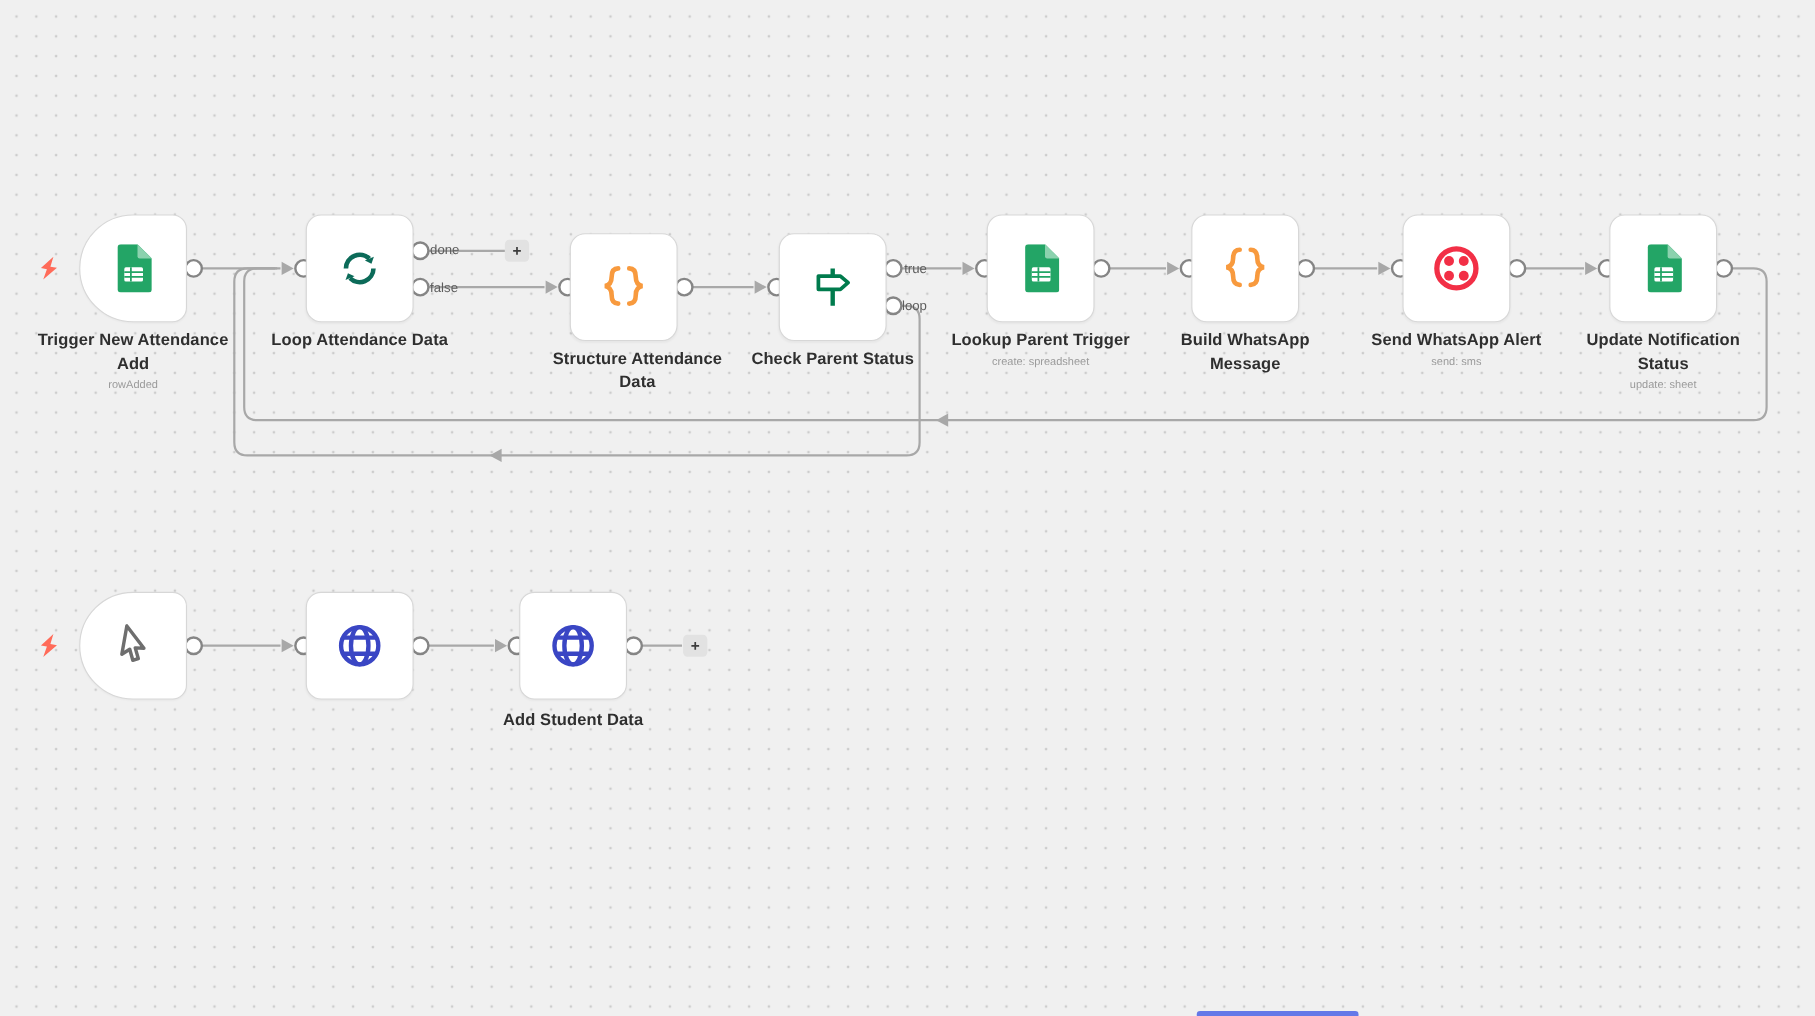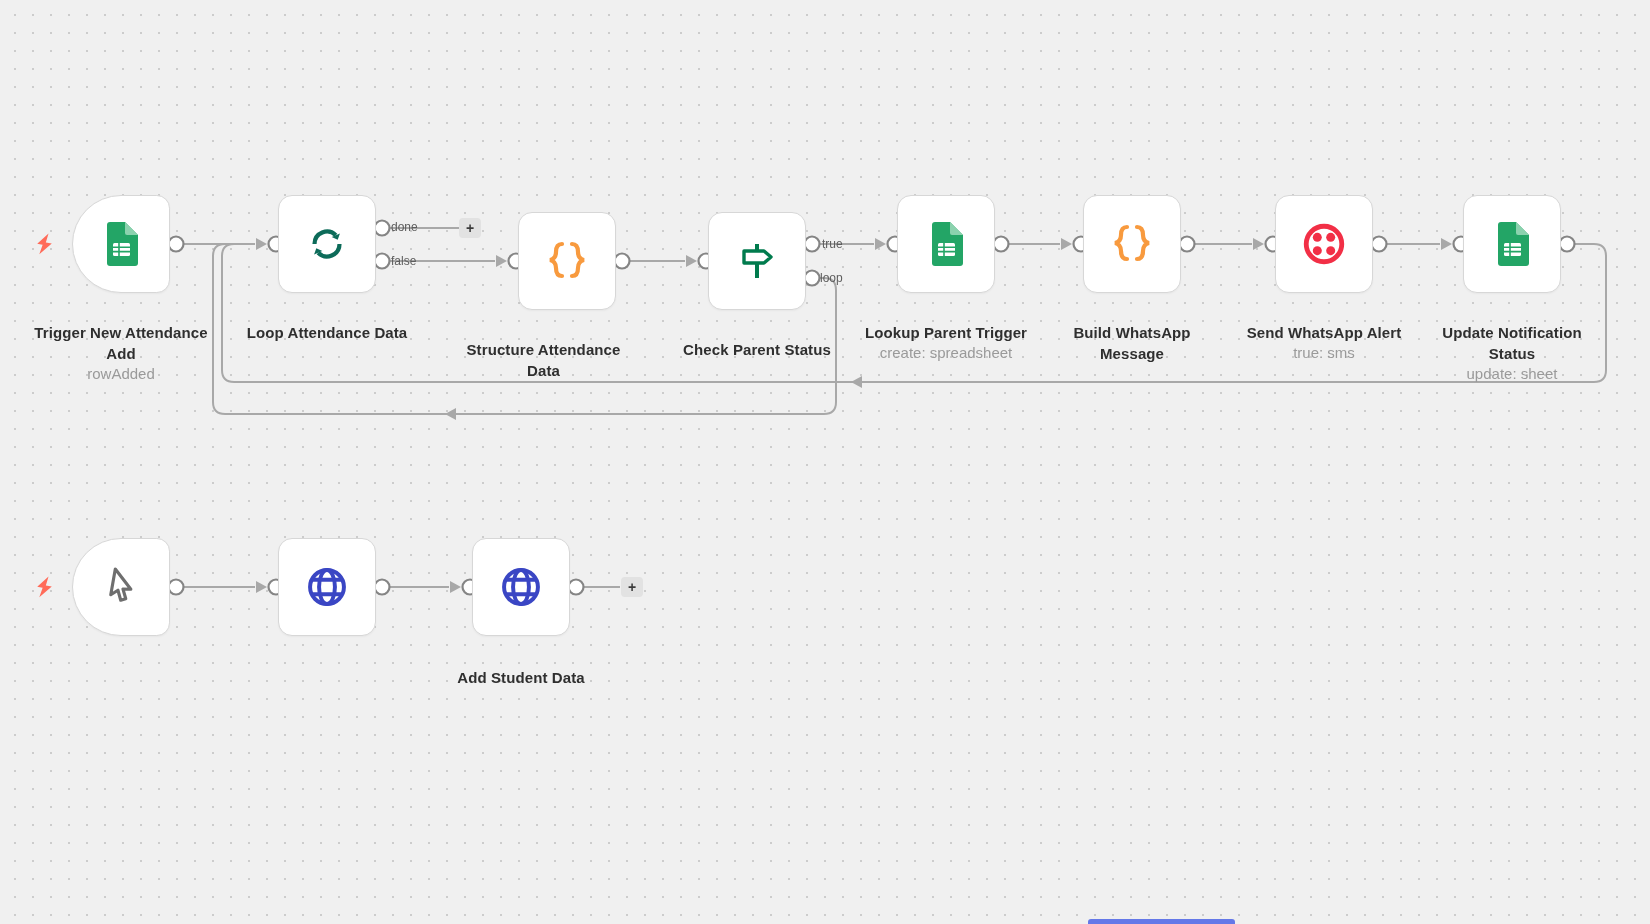--- a/index.html
+++ b/index.html
@@ -21,24 +21,23 @@
     background:#ffffff;border:1.5px solid #d7d7d7;border-radius:14px;
     display:flex;align-items:center;justify-content:center;
     box-shadow:0 1px 2px rgba(0,0,0,0.04);
     box-sizing:border-box;
   }
   .node.trigger{border-radius:52px 14px 14px 52px;}
   .nlabel{
     position:absolute;z-index:3;text-align:center;
     font-size:15px;font-weight:600;color:#2f2f2f;line-height:21px;
     letter-spacing:0.1px;
-    margin-top:23px;
   }
   .nlabel .sub{
-    font-size:15px;font-weight:400;color:#9a9a9a;line-height:20px;letter-spacing:0;
+    font-size:10px;font-weight:400;color:#9a9a9a;line-height:20px;letter-spacing:0;
   }
   .portlabel{
     position:absolute;z-index:3;font-size:12px;color:#5d5d5d;line-height:15px;text-align:right;
   }
   .plus{
     position:absolute;z-index:3;width:22px;height:20px;
     background:#e2e2e2;border-radius:4px;
     display:flex;align-items:center;justify-content:center;
     font-size:14px;font-weight:600;color:#3c3c3c;cursor:pointer;
   }
@@ -220,36 +219,36 @@
     </svg>
   </div>
 
   <div class="nlabel" style="left:26px;top:299px;width:190px">
     <span>Trigger New Attendance Add</span>
     <div class="sub">rowAdded</div>
   </div>
   <div class="nlabel" style="left:217px;top:299px;width:220px">
     <span>Loop Attendance Data</span>
   </div>
-  <div class="nlabel" style="left:456px;top:316px;width:175px">
+  <div class="nlabel" style="left:492px;top:316px;width:175px">
     <span>Structure Attendance Data</span>
   </div>
   <div class="nlabel" style="left:642px;top:316px;width:230px">
     <span>Check Parent Status</span>
   </div>
   <div class="nlabel" style="left:826px;top:299px;width:240px">
     <span>Lookup Parent Trigger</span>
     <div class="sub">create: spreadsheet</div>
   </div>
   <div class="nlabel" style="left:1057px;top:299px;width:150px">
     <span>Build WhatsApp Message</span>
   </div>
   <div class="nlabel" style="left:1204px;top:299px;width:240px">
     <span>Send WhatsApp Alert</span>
-    <div class="sub">true: sms</div>
+    <div class="sub">send: sms</div>
   </div>
   <div class="nlabel" style="left:1427px;top:299px;width:170px">
     <span>Update Notification Status</span>
     <div class="sub">update: sheet</div>
   </div>
   <div class="nlabel" style="left:401px;top:644px;width:240px">
     <span>Add Student Data</span>
   </div>
 
   <div class="portlabel" style="left:391px;top:220px">done</div>

